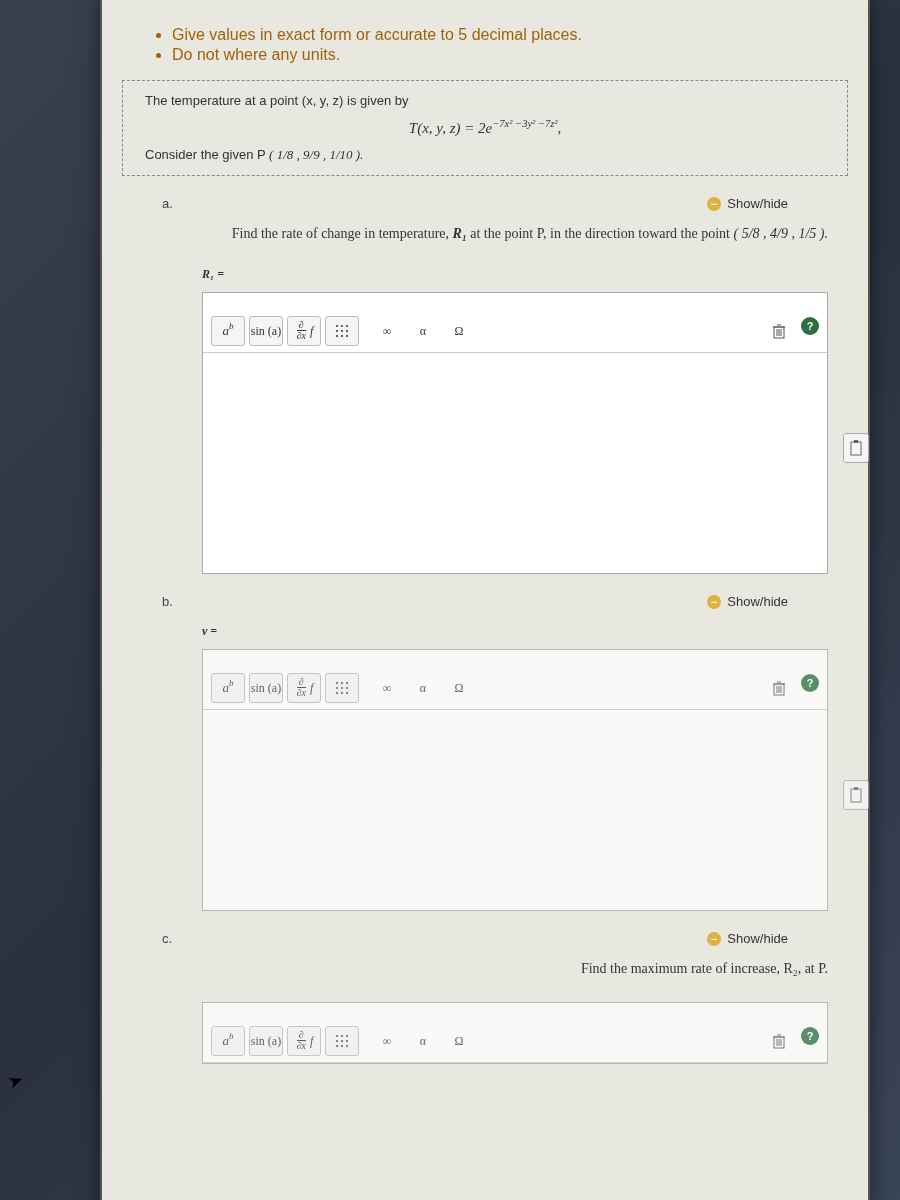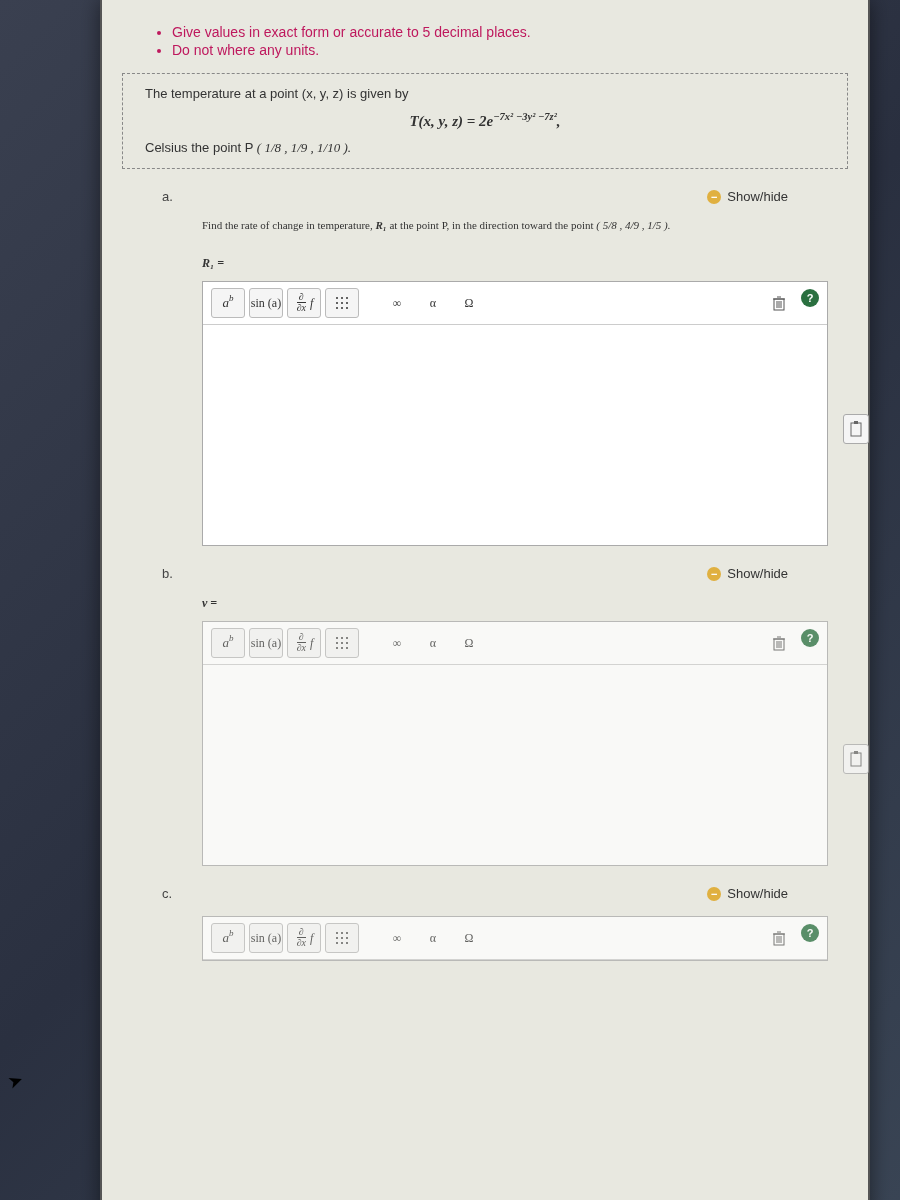--- a/index.html
+++ b/index.html
@@ -18,37 +18,36 @@
     background: #e8e8e0;
     margin: 0 30px 0 100px;
     min-height: 1200px;
     padding: 10px 20px;
     border-left: 2px solid #555;
     border-right: 2px solid #555;
     box-shadow: 0 0 20px rgba(0,0,0,0.5);
   }
   .instructions {
     padding-left: 50px;
-    font-size: 14px;
-    color: #be185d;
+    font-size: 16px;
+    color: #a16207;
   }
   .instructions li { margin-bottom: 2px; }
   .problem-box {
     border: 1px dashed #888;
     padding: 12px 22px;
     margin: 15px 0;
     background: #e8e8e0;
   }
   .formula-center {
     text-align: center;
     margin: 10px 0;
     font-family: 'Times New Roman', serif;
     font-style: italic;
     font-size: 15px;
-    font-weight: bold;
   }
   .math-italic { font-style: italic; font-family: 'Times New Roman', serif; }
   .part-container {
     margin: 20px 0;
   }
   .part-header {
     display: flex;
     align-items: center;
     margin-bottom: 15px;
     margin-left: 40px;
@@ -75,44 +74,46 @@
     justify-content: center;
     font-size: 11px;
     font-weight: bold;
     color: #fff;
   }
   .part-body {
     margin-left: 80px;
     margin-right: 20px;
   }
   .question-text {
-    font-size: 11px;
+    font-size: 14px;
     margin-bottom: 25px;
     font-family: 'Times New Roman', serif;
+    text-align: right;
   }
   .answer-label {
     font-family: 'Times New Roman', serif;
     font-style: italic;
     font-weight: bold;
     font-size: 12px;
     margin-bottom: 10px;
   }
   .editor {
     border: 1px solid #aaa;
     background: #fff;
     margin-bottom: 20px;
     position: relative;
   }
   .editor.faded { opacity: 0.75; }
   .toolbar {
     display: flex;
     align-items: center;
     padding: 6px 8px;
     border-bottom: 1px solid #ccc;
-    gap: 12px;
+    gap: 2px;
+    margin-top: 17px;
   }
   .tool-btn {
     min-width: 32px;
     height: 28px;
     border: 1px solid #bbb;
     background: #f5f5f5;
     display: flex;
     align-items: center;
     justify-content: center;
     border-radius: 3px;
@@ -203,22 +204,22 @@
   </ul>
 
   <div class="problem-box">
     <div>
       <span>The temperature at a point (x, y, z) is given by</span>
     </div>
     <div class="formula-center">
       <span>T(x, y, z) = 2e</span><sup>−7x² −3y² −7z²</sup><span>,</span>
     </div>
     <div style="margin-top:6px">
-      <span>Celsius the point P</span>
-      <span class="math-italic">( 1/8 , 1/9 , 1/10 ).</span>
+      <span>Consider the given P</span>
+      <span class="math-italic">( 1/8 , 9/9 , 1/10 ).</span>
     </div>
   </div>
 
   <div class="part-container">
     <div class="part-header">
       <div class="part-label">a.</div>
       <div class="showhide-wrap">
         <div class="minus-icon">−</div>
         <span>Show/hide</span>
       </div>
@@ -360,20 +361,21 @@
 
   <div class="part-container">
     <div class="part-header">
       <div class="part-label">c.</div>
       <div class="showhide-wrap">
         <div class="minus-icon">−</div>
         <span>Show/hide</span>
       </div>
     </div>
     <div class="part-body">
+      <div class="question-text">Find the maximum rate of increase, R₂, at P.</div>
       <div class="editor faded" style="margin-bottom:0">
         <div class="toolbar">
           <div class="tool-group">
             <div class="tool-btn">
               <span class="ab-sup"><span class="a">a</span><span class="b">b</span></span>
             </div>
             <div class="tool-btn">sin (a)</div>
             <div class="tool-btn">
               <span class="frac">
                   <span class="num">∂</span>

